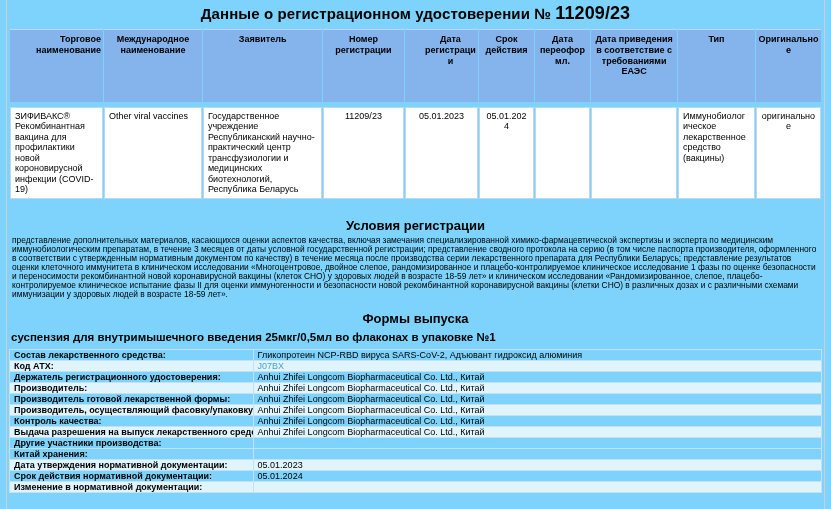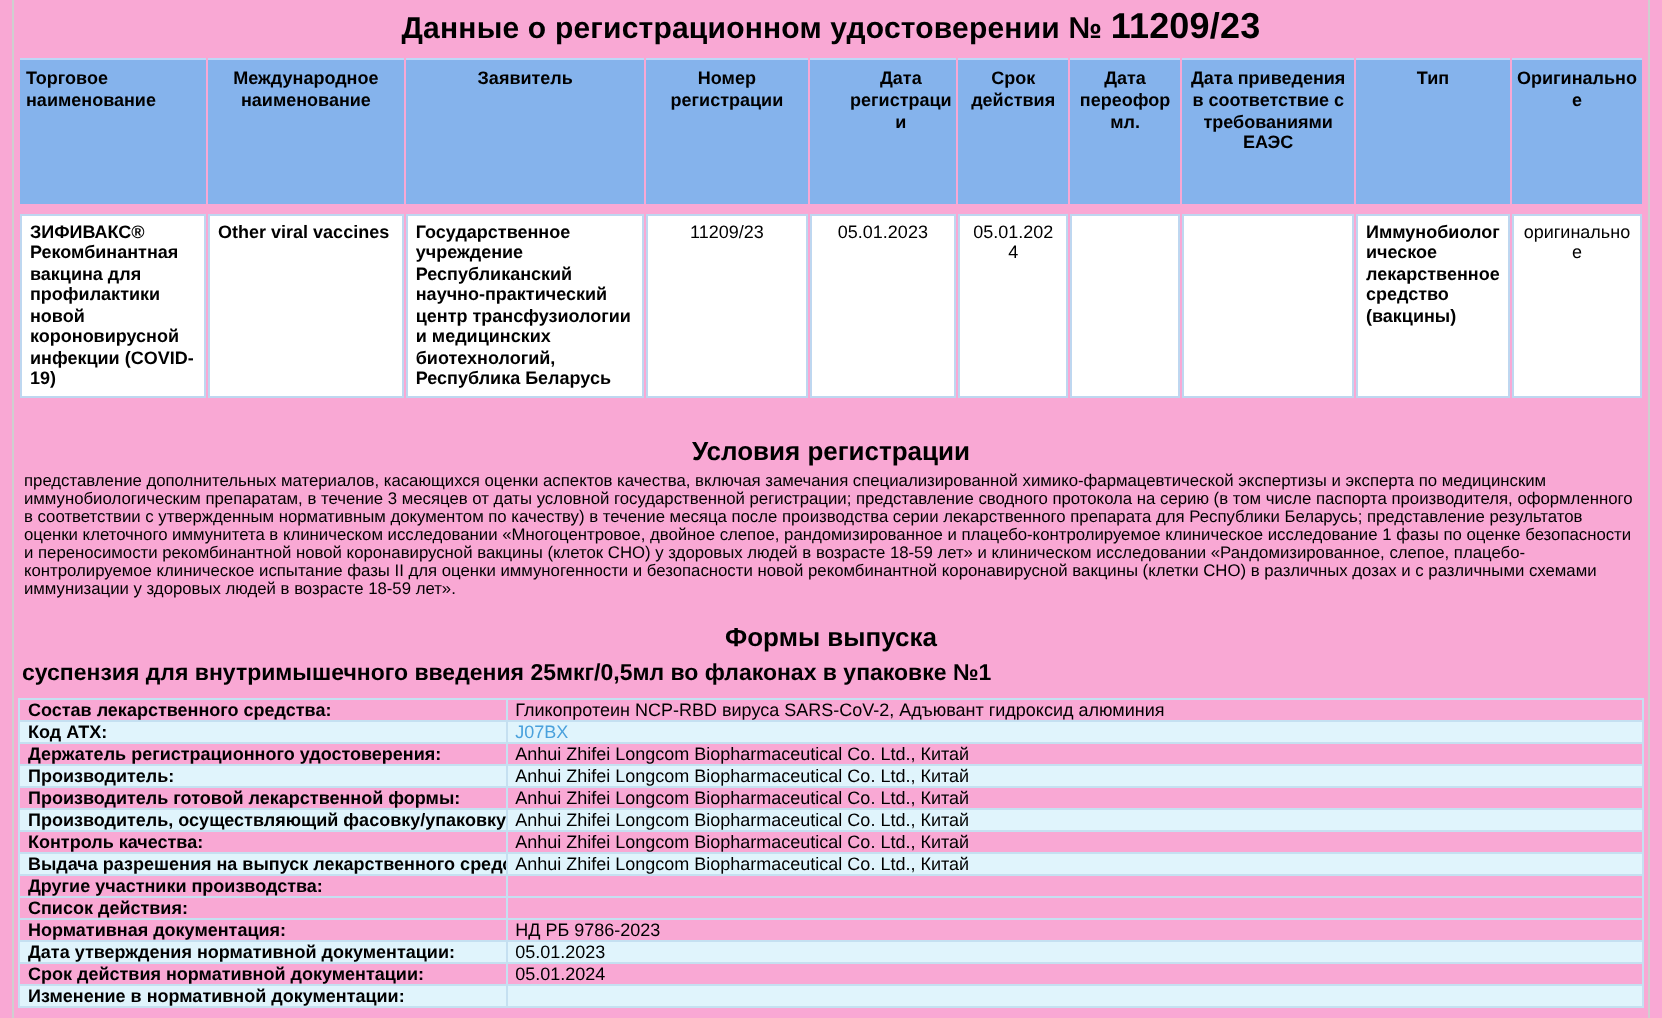--- a/index.html
+++ b/index.html
@@ -1,18 +1,18 @@
 <!DOCTYPE html>
 <html lang="ru"><head>
 <meta charset="utf-8">
 <style>
   * { margin: 0; padding: 0; box-sizing: border-box; }
   body { background: #fff; font-family: "Liberation Sans", "DejaVu Sans", sans-serif; }
   .page {
-    width: 831px; height: 509px; overflow: hidden; background: #f9a8d4; position: relative;
+    width: 831px; height: 509px; overflow: hidden; background: #7dd3fc; position: relative;
   }
   .frame {
     margin: 0 6px; height: 100%; padding: 0 2px;
     border-left: 1px solid #cfcfcf; border-right: 1px solid #cfcfcf;
   }
   
   .page-title {
     text-align: center; font-weight: bold; font-size: 15px; color: #000;
     padding-top: 3px; letter-spacing: 0.1px;
   }
@@ -21,31 +21,31 @@
   table.reg-table {
     width: 100%; table-layout: fixed;
     border-collapse: separate; border-spacing: 1px 5px;
     font-size: 9px;
   }
   table.reg-table th {
     background: #85b3ec; font-weight: bold; vertical-align: top; text-align: center;
     padding: 4px 2px; height: 73px; line-height: 1.2;
     border-top: 1px solid #bdd8f8; overflow-wrap: break-word;
   }
-  table.reg-table th.col0 { text-align: left; padding-left: 3px; }
+  table.reg-table th.col0 { text-align: right; padding-left: 3px; }
   table.reg-table th.col0 { width: 11.6%; } table.reg-table th.col1 { width: 12.2%; }
   table.reg-table th.col2 { width: 14.9%; } table.reg-table th.col3 { width: 10.0%; }
   table.reg-table th.col4 { width: 9.2%; padding-left: 20px; }  table.reg-table th.col5 { width: 6.8%; }
   table.reg-table th.col6 { width: 6.9%; margin-left: 20px; }  table.reg-table th.col7 { width: 10.7%; }
   table.reg-table th.col8 { width: 9.6%; }
   table.reg-table td {
     background: #fff; border: 1px solid #bed7f0; vertical-align: top;
     padding: 3px 4px; height: 70px; line-height: 1.16; overflow-wrap: break-word;
   }
-  table.reg-table td.al { text-align: left; font-weight: bold; }
+  table.reg-table td.al { text-align: left; }
   table.reg-table td.ac { text-align: center; }
   
   .section-heading {
     text-align: center; font-weight: bold; font-size: 13px; margin-top: 14px;
   }
   .conditions-text {
     font-size: 8.4px; line-height: 9px; padding: 3px 3px 0 3px; color: #000;
     text-align: left;
   }
   .forms-heading { margin-top: 12px; }
@@ -144,26 +144,22 @@
           </tr>
           <tr class="alt">
             <td class="lbl">Выдача разрешения на выпуск лекарственного средства:</td>
             <td class="val">Anhui Zhifei Longcom Biopharmaceutical Co. Ltd., Китай</td>
           </tr>
           <tr>
             <td class="lbl">Другие участники производства:</td>
             <td class="val"></td>
           </tr>
           <tr>
-            <td class="lbl">Список действия:</td>
+            <td class="lbl">Китай хранения:</td>
             <td class="val"></td>
-          </tr>
-          <tr>
-            <td class="lbl">Нормативная документация:</td>
-            <td class="val">НД РБ 9786-2023</td>
           </tr>
           <tr class="alt">
             <td class="lbl">Дата утверждения нормативной документации:</td>
             <td class="val">05.01.2023</td>
           </tr>
           <tr>
             <td class="lbl">Срок действия нормативной документации:</td>
             <td class="val">05.01.2024</td>
           </tr>
           <tr class="alt">

